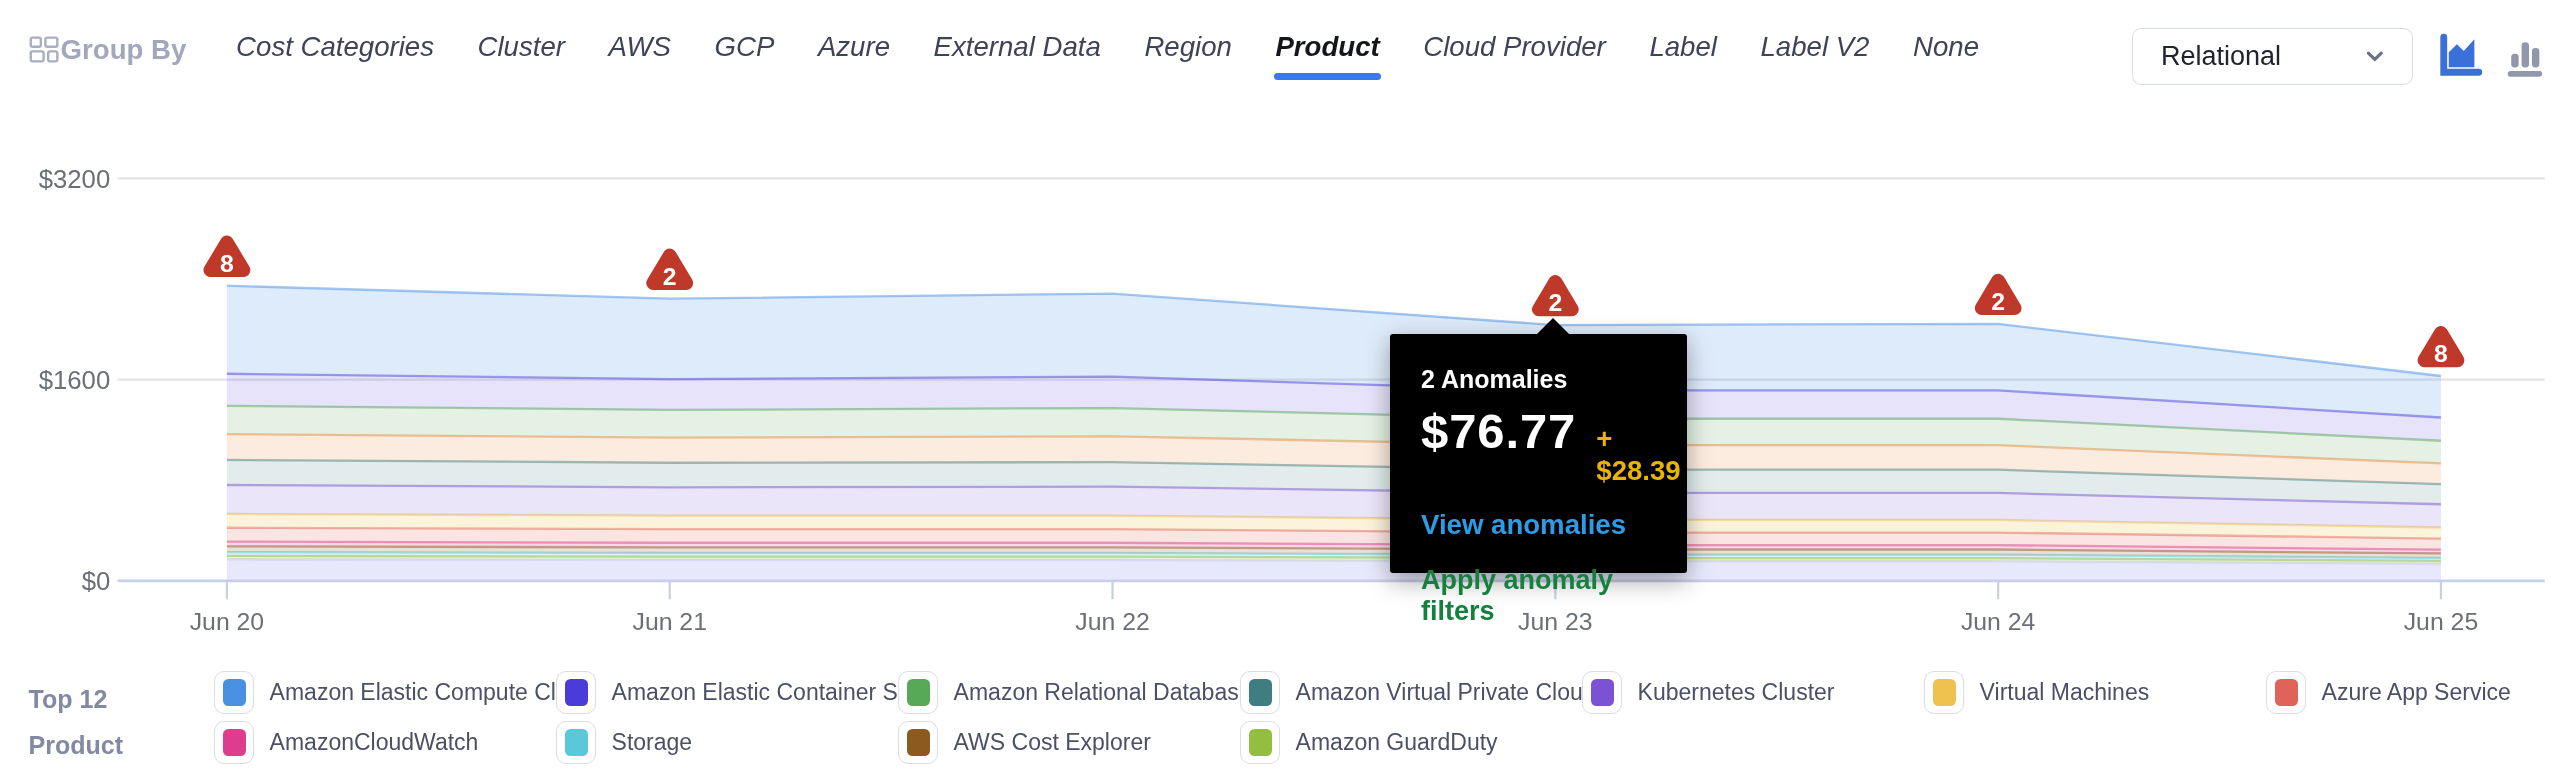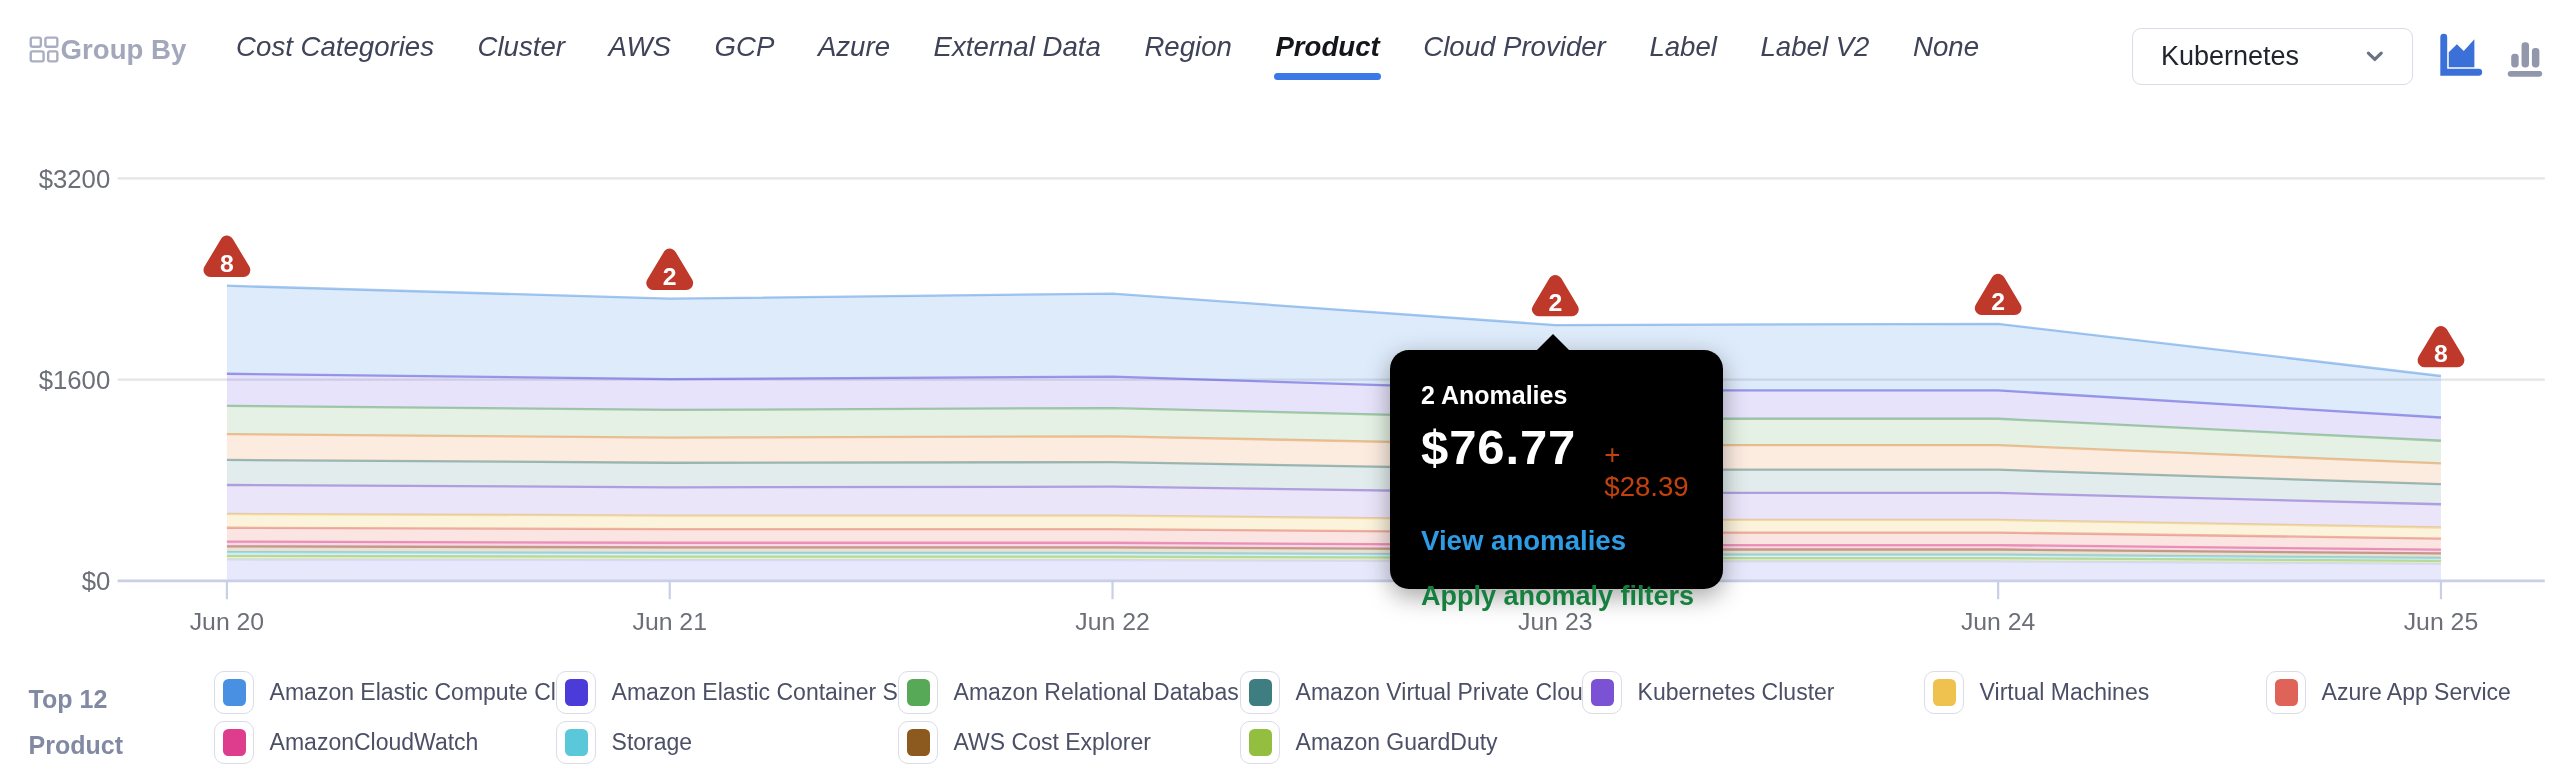--- a/index.html
+++ b/index.html
@@ -24,30 +24,30 @@
               width:281px; height:57px; padding:0 24px 0 27.6px; background:#fff;
               border:1.8px solid #d8dbe8; border-radius:9.2px; font-size:27px;
               color:#21242e; cursor:pointer; font-family:"Liberation Sans",sans-serif; }
   .chart-type-icons { display:flex; align-items:center; gap:14.7px; }
   .ct-icon { width:50px; height:50px; display:flex; align-items:center; justify-content:center; cursor:pointer; }
 
   
   #chart-svg { position:absolute; left:0; top:0; z-index:1; }
 
   
-  .tooltip { position:absolute; left:1390px; top:350px; width:333px; height:239px;
-             background:#000; border-radius:19px; padding:31px 27.6px 24px 31px; z-index:6;
+  .tooltip { position:absolute; left:1390px; top:334px; width:297px; height:239px;
+             background:#000; border-radius:3px; padding:31px 27.6px 24px 31px; z-index:6;
              box-shadow:0 7.3px 24px rgba(0,0,0,.35); }
   .tooltip::before { content:""; position:absolute; top:-15.6px; left:146px; width:0; height:0;
              border-left:17.5px solid transparent; border-right:17.5px solid transparent;
              border-bottom:17.5px solid #000; }
   .tt-title { color:#ffffff; font-size:25px; font-weight:600; margin-bottom:9.2px; }
-  .tt-amount-row { display:flex; align-items:baseline; gap:28px; margin-bottom:22px; }
+  .tt-amount-row { display:flex; align-items:baseline; gap:20px; margin-bottom:22px; }
   .tt-amount { color:#ffffff; font-size:49px; font-weight:700; letter-spacing:0.9px; }
-  .tt-delta { color:#c2410c; font-size:27.6px; font-weight:400; }
+  .tt-delta { color:#eab308; font-size:27.6px; font-weight:700; }
   .tt-link { color:#2e9be5; font-size:27.6px; font-weight:700; margin-bottom:24px; cursor:pointer; display:block; text-decoration:none; }
   .tt-secondary { color:#15803d; font-size:27px; font-weight:700; cursor:pointer; }
 
   
   .legend { position:absolute; left:1px; top:667px; width:2576px; z-index:5; }
   .legend-title { position:absolute; left:27.6px; top:9.2px; color:#8289a2;
                   font-size:25px; font-weight:700; line-height:46px; }
   .legend-grid { margin-left:213px; display:grid; grid-template-columns:repeat(7,342px);
                  grid-auto-rows:50px; align-items:center; }
   .li { display:flex; align-items:center; gap:15.6px; cursor:pointer; }
@@ -149,21 +149,21 @@
       <div class="tab">Region</div>
       <div class="tab active">Product</div>
       <div class="tab">Cloud Provider</div>
       <div class="tab">Label</div>
       <div class="tab">Label V2</div>
       <div class="tab">None</div>
     </div>
 
   <div class="topbar-right">
     <button class="pref-btn">
-      <span>Kubernetes</span>
+      <span>Relational</span>
       <svg width="27.6" height="27.6" viewBox="0 0 30 30">
         <polyline points="8,12 15,19 22,12" fill="none" stroke="#6b7085" stroke-width="3.4" stroke-linecap="round" stroke-linejoin="round"></polyline>
       </svg>
     </button>
     <div class="chart-type-icons">
       <span class="ct-icon">
         <svg width="50" height="50" viewBox="0 0 40 40">
           <path d="M7 5 v28 h28" fill="none" stroke="#3a70d8" stroke-width="5.5" stroke-linecap="round"></path>
           <path d="M11 29 L11 17 L17.5 10.5 L23 16 L31.5 6.5 L31.5 29 Z" fill="#3a70d8"></path>
         </svg>

